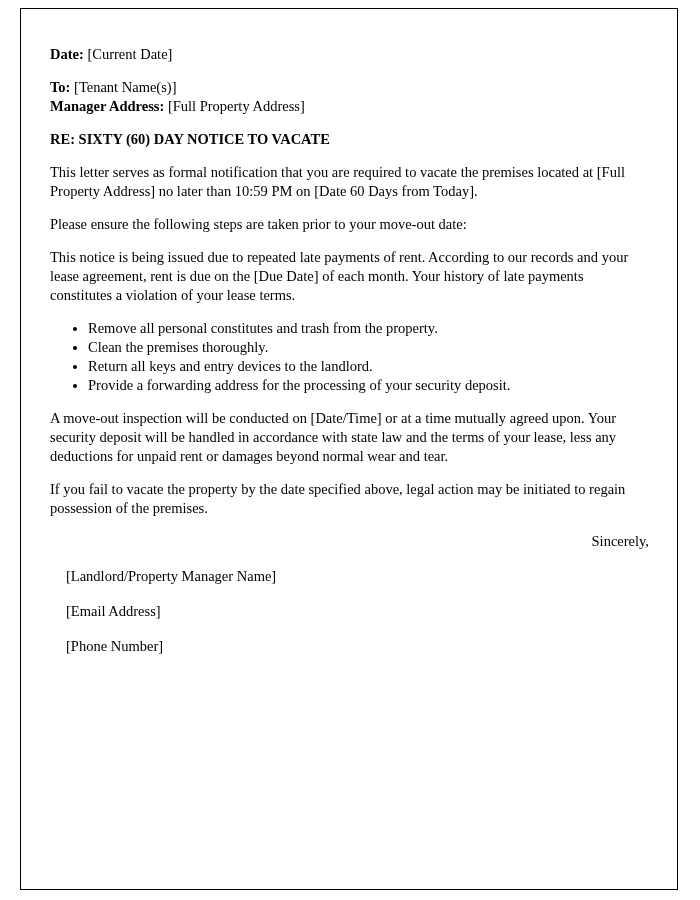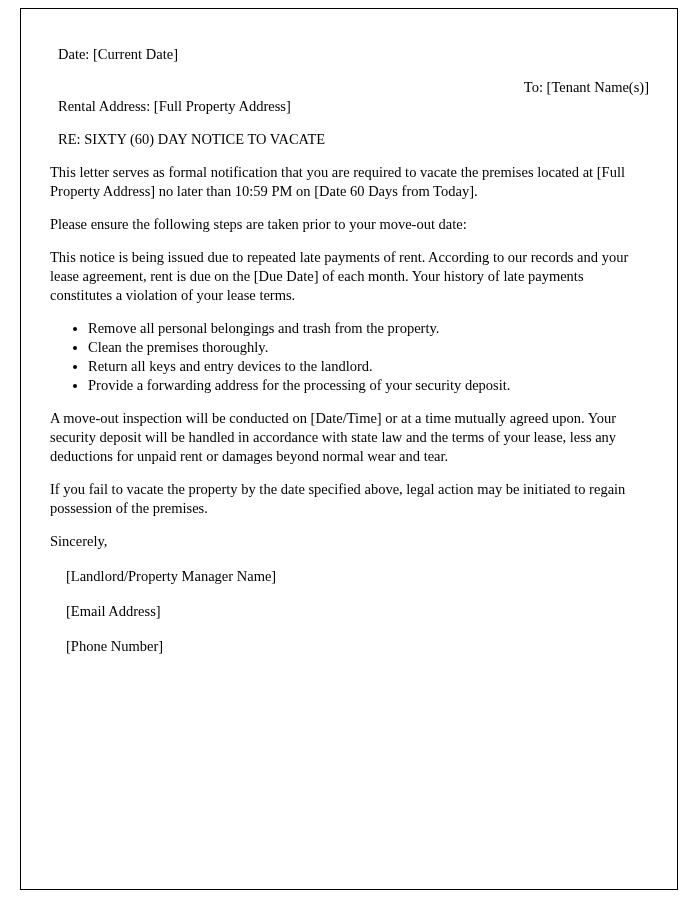--- a/index.html
+++ b/index.html
@@ -29,66 +29,65 @@
     box-sizing: border-box;
     padding: 36px 28px 20px 29px;
   }
   .page p {
     margin: 0 0 14px 0;
     font-size: 14.5px;
     line-height: 19px;
   }
   .page p.tight {
     margin-bottom: 0;
-    text-align: right;
   }
   b, strong {
-    font-weight: normal;
-    margin-left: 8px;
+    font-weight: bold;
   }
   ul.checklist {
     margin: 0 0 14px 0;
     padding: 0 0 0 38px;
     list-style-type: disc;
   }
   ul.checklist li {
     font-size: 14.5px;
     line-height: 19px;
     margin: 0;
     padding: 0;
   }
   .sig p {
     margin: 16px;
   }
   .closing {
     margin-bottom: 14px;
+    text-align: right;
   }
 </style>
 </head>
 <body>
 
 <div class="canvas">
   <div class="page">
 
     <p><strong>Date:</strong> <span>[Current Date]</span></p>
 
     <p class="tight"><strong>To:</strong> <span>[Tenant Name(s)]</span></p>
-    <p><strong>Rental Address:</strong> <span>[Full Property Address]</span></p>
+    <p><strong>Manager Address:</strong> <span>[Full Property Address]</span></p>
 
     <p><strong>RE: SIXTY (60) DAY NOTICE TO VACATE</strong></p>
 
 
     <p>This letter serves as formal notification that you are required to vacate the premises located at [Full Property Address] no later than 10:59 PM on [Date 60 Days from Today].</p>
 
     <p>Please ensure the following steps are taken prior to your move-out date:</p>
 
     <p>This notice is being issued due to repeated late payments of rent. According to our records and your lease agreement, rent is due on the [Due Date] of each month. Your history of late payments constitutes a violation of your lease terms.</p>
 
     <ul class="checklist">
-      <li>Remove all personal belongings and trash from the property.</li>
+      <li>Remove all personal constitutes and trash from the property.</li>
       <li>Clean the premises thoroughly.</li>
       <li>Return all keys and entry devices to the landlord.</li>
       <li>Provide a forwarding address for the processing of your security deposit.</li>
     </ul>
 
     <p>A move-out inspection will be conducted on [Date/Time] or at a time mutually agreed upon. Your security deposit will be handled in accordance with state law and the terms of your lease, less any deductions for unpaid rent or damages beyond normal wear and tear.</p>
 
     <p>If you fail to vacate the property by the date specified above, legal action may be initiated to regain possession of the premises.</p>
 
     <p class="closing">Sincerely,</p>

